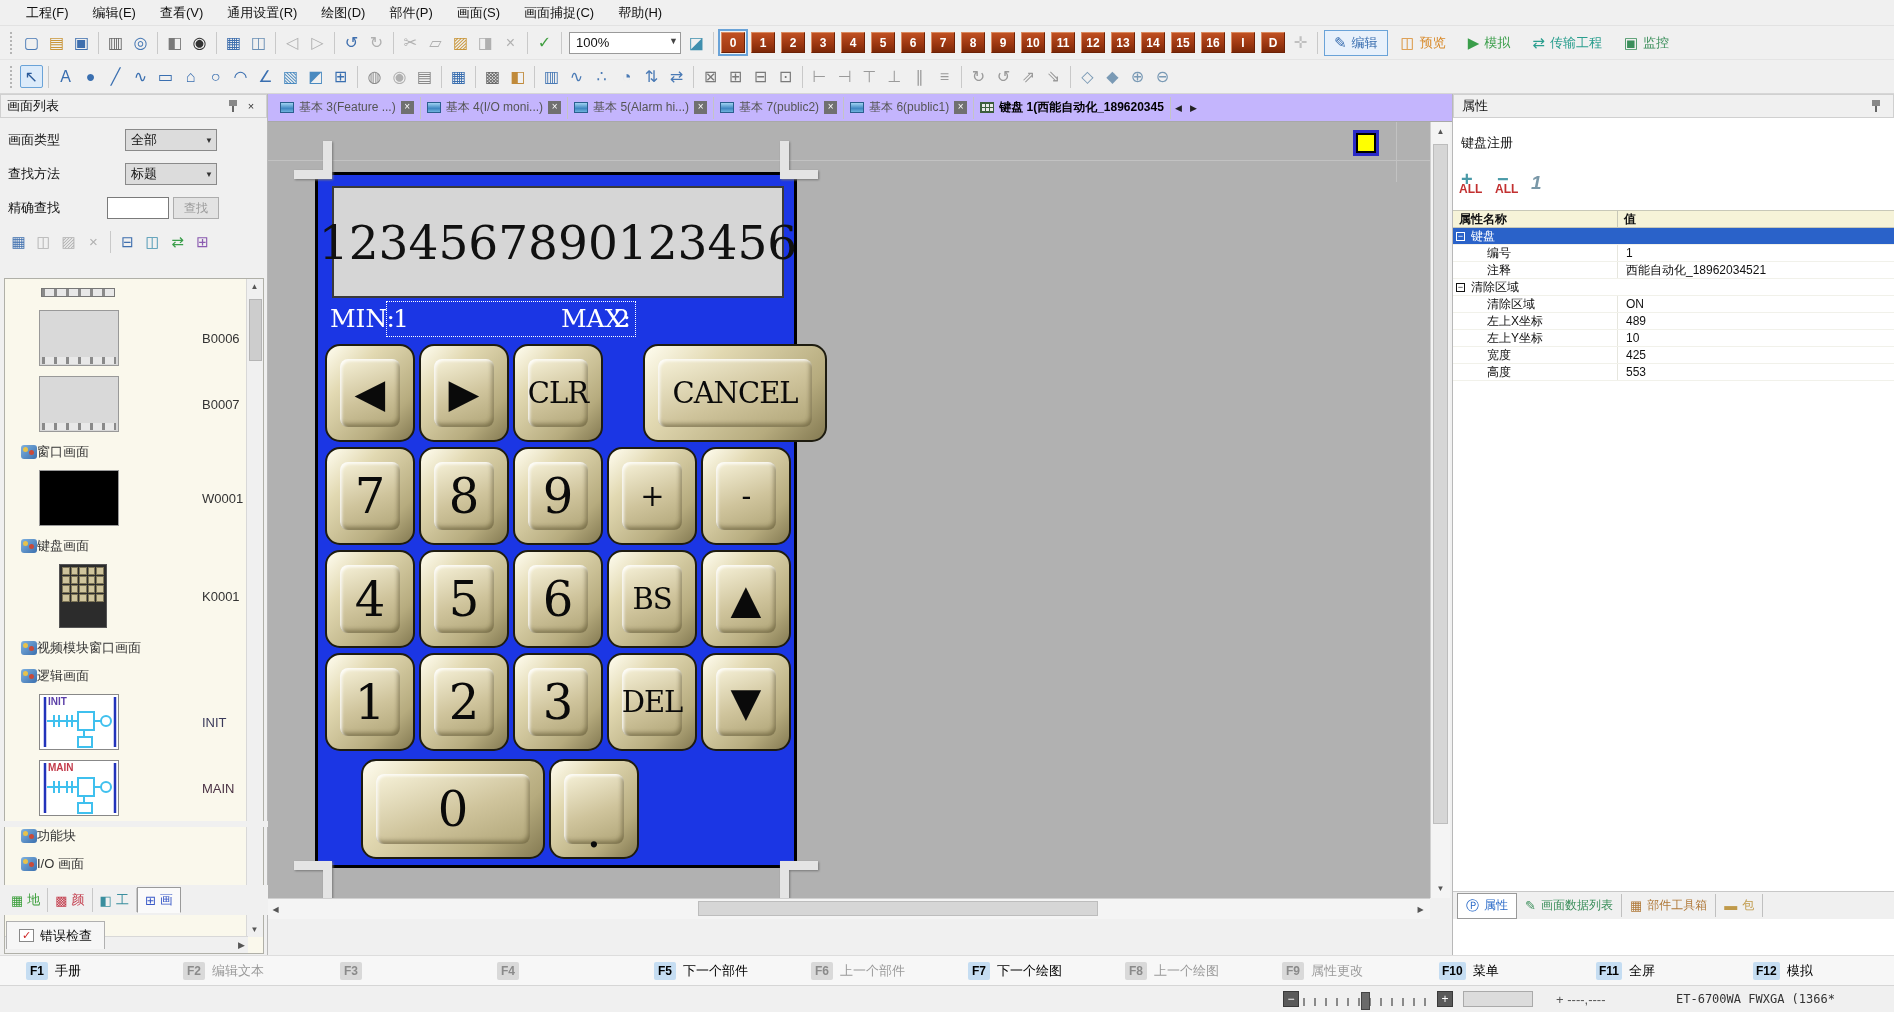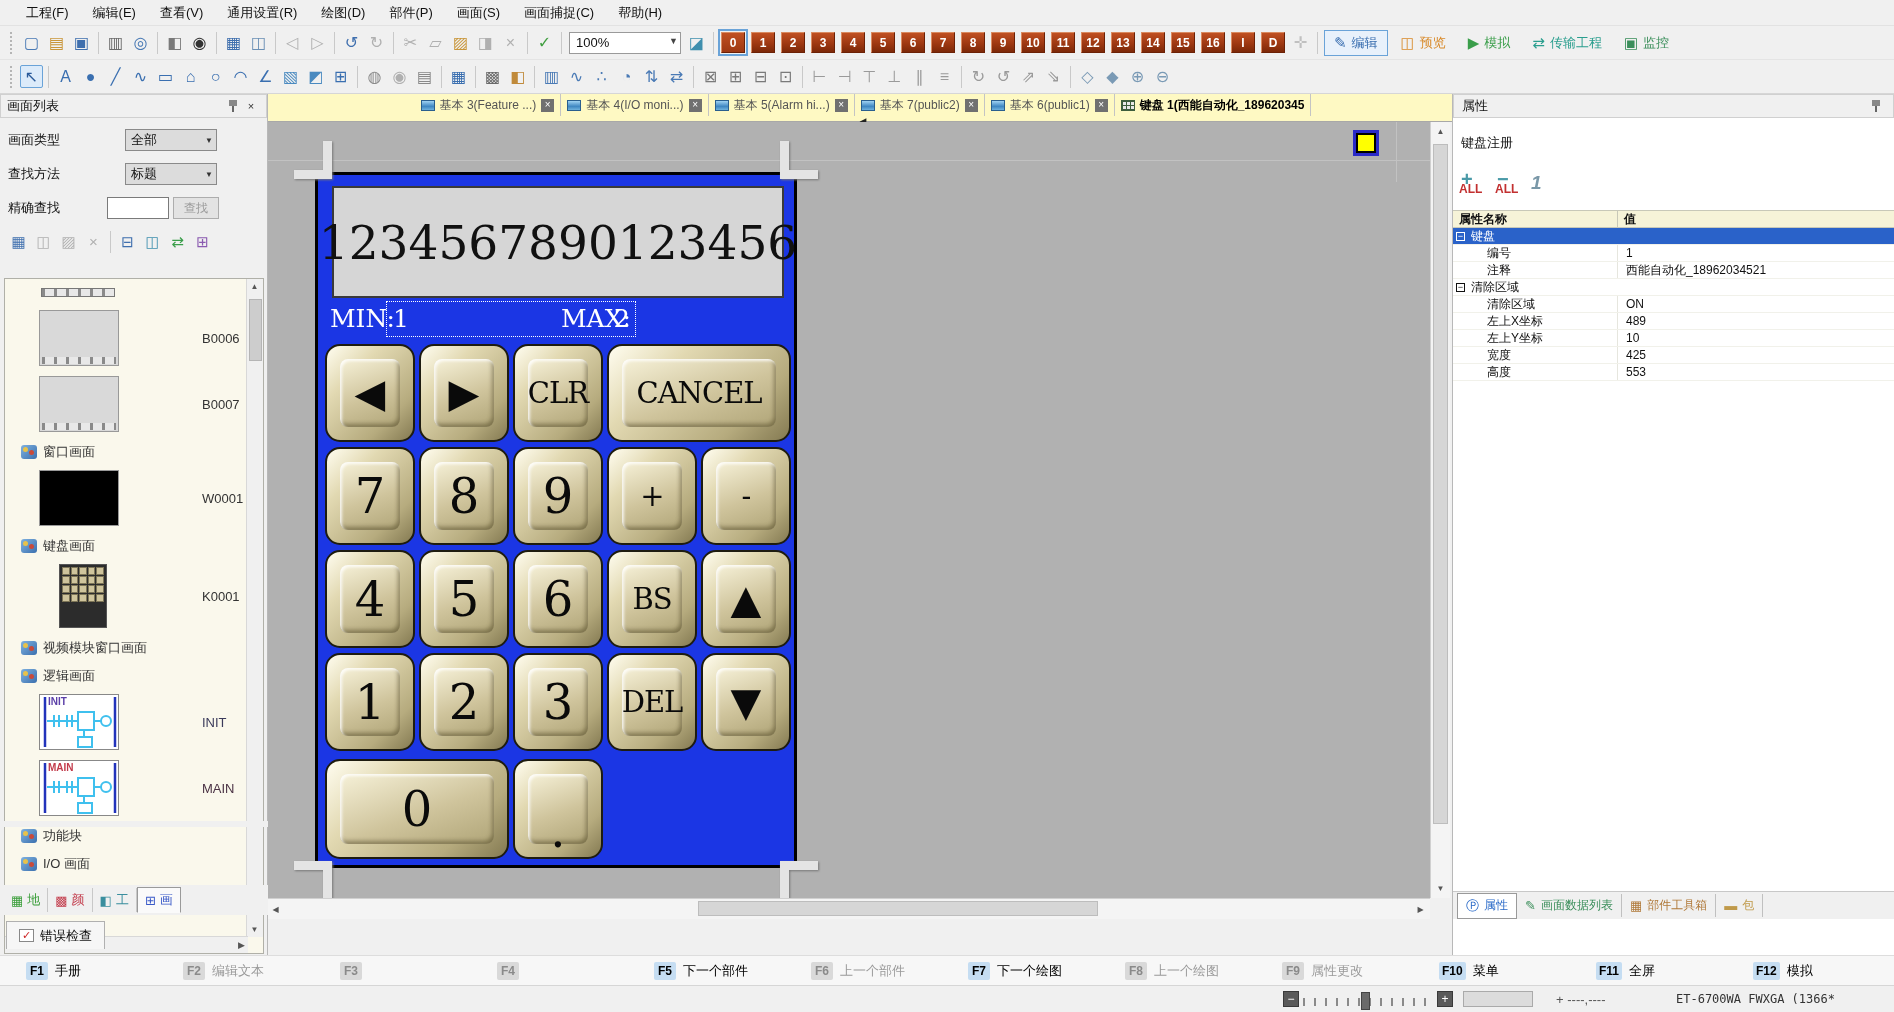--- a/index.html
+++ b/index.html
@@ -57,33 +57,33 @@
   .screen-row.keypad .thumb{width:48px;height:64px;background:#2c2c2c;border:1px solid #555;padding:2px;}
   .kp-head{height:7px;background:#111;border-bottom:2px solid #2244dd;margin-bottom:2px;}
   .kp-grid{display:grid;grid-template-columns:repeat(5,1fr);gap:1px;}
   .kp-grid i{height:8px;background:#cfc49c;border:1px solid #7d7557;}
   .screen-row.keypad .screen-label{left:143px;}
   
   .screen-row.ladder .thumb{background:#fff;border:1px solid #888;}
   .ladder-art{display:none;}
   .screen-row.ladder .ladder-art{display:block;position:absolute;inset:0;}
   .ladder-title{position:absolute;top:1px;left:8px;font-size:10px;font-weight:bold;color:var(--ladder-color,#444);}
-  .cat-row{display:flex;align-items:center;gap:6px;margin:0 0 8px 4px;height:20px;}
+  .cat-row{display:flex;align-items:center;margin:0 0 8px 4px;height:20px;}
   .cat-icon{width:16px;height:14px;border-radius:3px;background:linear-gradient(135deg,#7fb2e0,#3a6fae);position:relative;flex:none;}
   .cat-icon::after{content:"";position:absolute;left:2px;top:2px;width:5px;height:5px;border-radius:50%;background:#e8c24a;box-shadow:6px 3px 0 #c84a3a;}
   
   #lp-tabs{position:absolute;left:0;top:791px;width:268px;height:30px;display:flex;align-items:center;padding-left:4px;gap:2px;background:#f0f0f0;}
   .lp-tab{display:flex;align-items:center;gap:4px;padding:3px 7px;border-right:1px solid #c8c8c8;}
   .lp-tab.active{border:1px solid #9a9a9a;background:#fafafa;border-bottom-color:#fafafa;}
   .lp-tab .ti{font-size:13px;}
   #lp-errtab{position:absolute;left:6px;top:827px;height:28px;display:flex;align-items:center;gap:6px;padding:0 12px;border:1px solid #b0b0b0;border-bottom:none;background:#f6f6f6;}
   .err-icon{width:15px;height:13px;border:1px solid #888;background:#fff;position:relative;font-size:11px;line-height:10px;color:#c22;text-align:center;font-weight:bold;}
 
   
-  #doctab-bar{position:absolute;left:268px;top:94px;width:1184px;height:28px;background:#fef9c3;border-bottom:1px solid #a8a8a8;display:flex;align-items:center;padding-left:6px;flex-direction:column;}
+  #doctab-bar{position:absolute;left:268px;top:94px;width:1184px;height:28px;background:#c4b5fd;border-bottom:1px solid #a8a8a8;display:flex;align-items:center;padding-left:6px;}
   .doc-tab{display:flex;align-items:center;gap:5px;height:22px;padding:0 6px;border-right:1px solid #c4c4c4;color:#555;font-size:12px;white-space:nowrap;}
   .doc-tab .tab-icon{width:14px;height:11px;background:linear-gradient(180deg,#9fd2f2 0%,#3f87c2 60%,#6fb2dd 100%);border:1px solid #2a5f8e;flex:none;}
   .doc-tab.grid .tab-icon{background:#e8e8e8;border:1px solid #3d5e3d;background-image:linear-gradient(#3d5e3d 1px,transparent 1px),linear-gradient(90deg,#3d5e3d 1px,transparent 1px);background-size:4px 4px;}
   .doc-tab .tab-close{width:13px;height:13px;background:#707070;color:#fff;font-size:10px;line-height:12px;text-align:center;flex:none;}
   .doc-tab.active{color:#000;font-weight:bold;max-width:300px;overflow:hidden;}
   .tab-nav{width:15px;height:18px;display:flex;align-items:center;justify-content:center;font-size:9px;color:#222;}
 
   
   #canvas{position:absolute;left:268px;top:122px;width:1162px;height:776px;background:var(--canvas-gray);overflow:hidden;}
   #canvas-vscroll{position:absolute;left:1430px;top:122px;width:20px;height:776px;background:#f4f4f4;border-left:1px solid #d0d0d0;}
@@ -98,21 +98,21 @@
   #keypad{position:absolute;left:47px;top:50px;width:482px;height:696px;background:var(--keypad-blue);border:3px solid #000;}
   #kp-display{position:absolute;left:14px;top:11px;width:452px;height:112px;background:#d6d6d6;border:2px solid #3a3a3a;display:flex;align-items:center;justify-content:center;font-family:"DejaVu Serif","Liberation Serif",serif;font-size:47px;color:#111;letter-spacing:0px;white-space:nowrap;}
   #kp-minmax{position:absolute;left:0;top:124px;width:100%;height:42px;color:#fff;font-family:"DejaVu Serif","Liberation Serif",serif;font-size:25px;}
   #kp-minmax .dotted{position:absolute;left:68px;top:2px;width:250px;height:36px;border:1px dotted #fff;}
   #kp-minmax .minl{position:absolute;left:12px;top:5px;}
   #kp-minmax .minv{position:absolute;left:75px;top:5px;}
   #kp-minmax .maxl{position:absolute;left:243px;top:5px;}
   #kp-minmax .maxv{position:absolute;left:296px;top:5px;}
   .kp-row{position:absolute;left:7px;width:470px;height:98px;display:flex;gap:4px;}
   .key{width:90px;height:98px;border:2px solid #1e1c10;border-radius:15px;background:linear-gradient(135deg,#fffdf0 0%,#e2d9b2 30%,#b6ab7e 75%,#847a52 100%);position:relative;flex:none;cursor:default;}
-  .key.wide{width:184px;}
+  .key.wide{width:184px;margin-left:36px;}
   .key .kin{position:absolute;inset:13px;border-radius:8px;background:linear-gradient(160deg,#f6f1d8 0%,#cfc49c 55%,#b0a578 100%);box-shadow:inset 2px 2px 3px rgba(255,255,255,.85),inset -2px -3px 4px rgba(60,50,20,.45);display:flex;align-items:center;justify-content:center;font-family:"DejaVu Serif","Liberation Serif",serif;color:#0a0a0a;}
   .key.digit .kin{font-size:48px;}
   .key.text .kin{font-size:29px;letter-spacing:-1px;}
   .key.arrow .kin{font-family:"DejaVu Sans",sans-serif;font-size:40px;}
   .key.dot .kin{font-size:48px;align-items:flex-end;padding-bottom:4px;line-height:20px;}
   .handle{position:absolute;width:38px;height:38px;filter:drop-shadow(1px 1px 1px #777);}
   .h-tl{left:-24px;top:-34px;border-right:9px solid #e4e4e4;border-bottom:9px solid #e4e4e4;}
   .h-tr{right:-24px;top:-34px;border-left:9px solid #e4e4e4;border-bottom:9px solid #e4e4e4;}
   .h-bl{left:-24px;bottom:-34px;border-right:9px solid #e4e4e4;border-top:9px solid #e4e4e4;}
   .h-br{right:-24px;bottom:-34px;border-left:9px solid #e4e4e4;border-top:9px solid #e4e4e4;}

